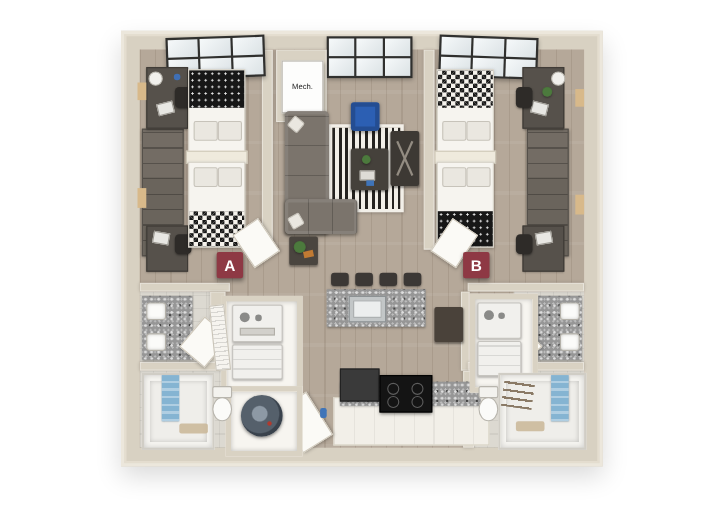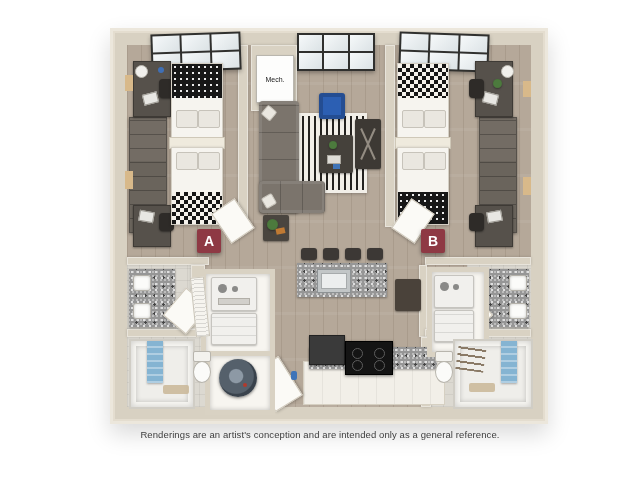--- a/index.html
+++ b/index.html
@@ -272,14 +272,13 @@
     </div>
   <div class="abs towel" style="left:388px;top:310px;width:16px;height:42px"></div>
   <div class="abs ladder" style="left:344px;top:314px;width:28px;height:26px;transform:rotate(8deg)"></div>
   <div class="abs toilet-tank" style="left:322px;top:320px;width:16px;height:9px"></div>
   <div class="abs toilet-bowl" style="left:322px;top:330px;width:16px;height:20px"></div>
   <div class="abs mat" style="left:356px;top:352px;width:26px;height:9px"></div>
 
 </div>
 
 <div id="disclaimer" class="abs">
-  <div>Renderings are an artist's conception and are intended only as a general reference.</div>
 </div>
 
 </body></html>

